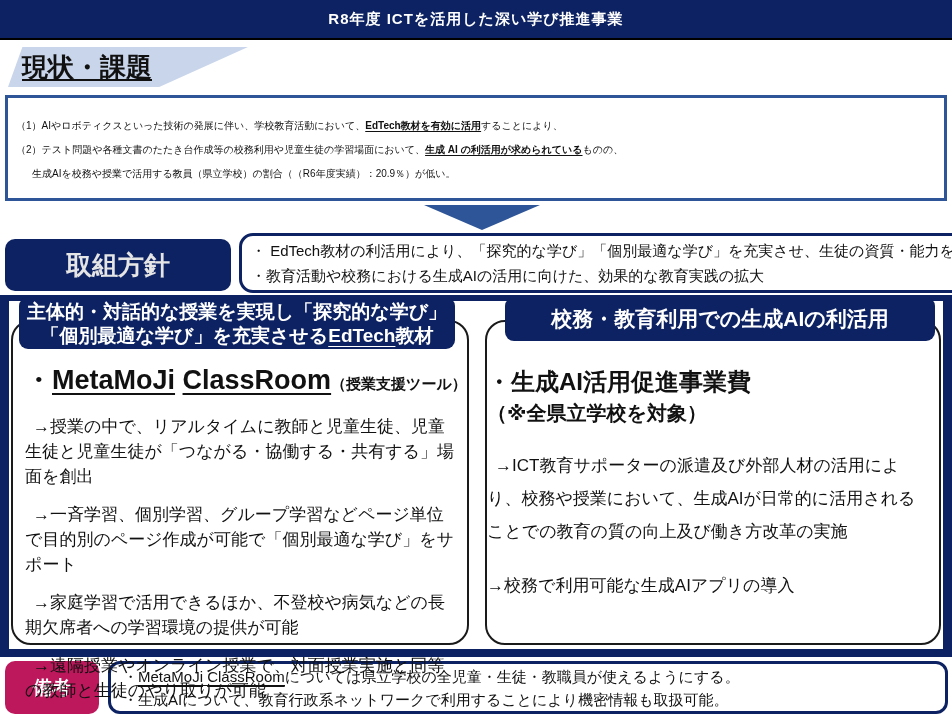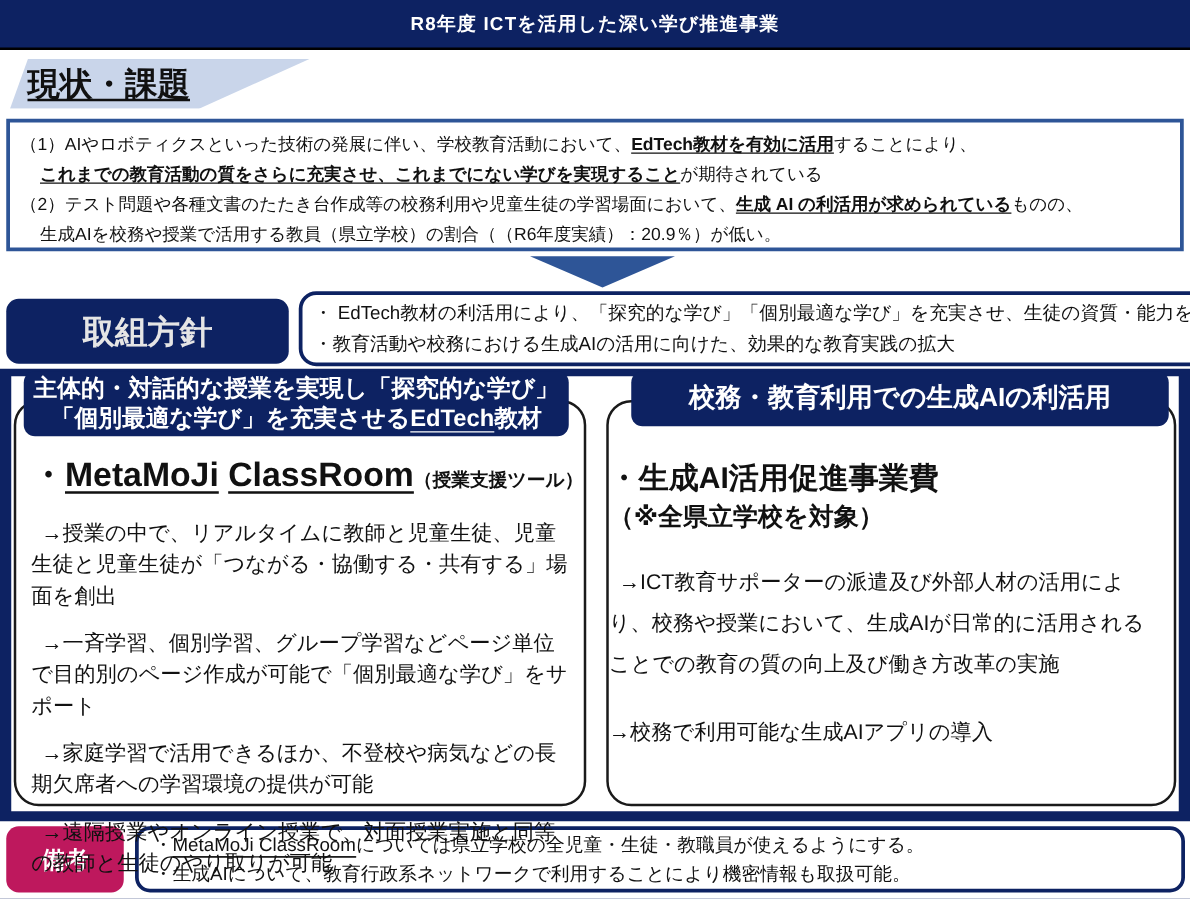--- a/index.html
+++ b/index.html
@@ -23,22 +23,22 @@
     clip-path:polygon(6% 0, 100% 0, 63% 100%, 0 100%);
   }
   .heading-text {
     position:relative; padding-left:14px; line-height:40px;
     font-size:26px; font-weight:bold; text-decoration:underline;
     text-underline-offset:3px; text-decoration-thickness:2px;
   }
   
   .status-box {
     position:absolute; top:95px; left:5px; right:5px; height:106px;
-    background:#fff; border:3px solid #2e5597; padding:5px 8px;
-    font-size:14px; line-height:24px;
+    background:#fff; border:3px solid #2e5597; padding:16px 8px;
+    font-size:10px; line-height:24px;
   }
   .status-line { white-space:nowrap; }
   .status-line.indent { padding-left:16px; }
   .emph { font-weight:bold; text-decoration:underline; text-underline-offset:2px; }
   
   .flow-arrow {
     position:absolute; top:205px; left:424px; width:0; height:0;
     border-left:58px solid transparent; border-right:58px solid transparent;
     border-top:25px solid #2e5597;
   }
@@ -113,21 +113,20 @@
   <span class="t">R8年度 ICTを活用した深い学び推進事業</span>
 </div>
 
 <div class="heading-wrap">
   <div class="heading-bg"></div>
   <div class="heading-text">現状・課題</div>
 </div>
 
 <div class="status-box">
   <div class="status-line"><span>（1）AIやロボティクスといった技術の発展に伴い、学校教育活動において、</span><span class="emph">EdTech教材を有効に活用</span><span>することにより、</span></div>
-  <div class="status-line indent"><span class="emph">これまでの教育活動の質をさらに充実させ、これまでにない学びを実現すること</span><span>が期待されている</span></div>
   <div class="status-line"><span>（2）テスト問題や各種文書のたたき台作成等の校務利用や児童生徒の学習場面において、</span><span class="emph">生成 AI の利活用が求められている</span><span>ものの、</span></div>
   <div class="status-line indent">生成AIを校務や授業で活用する教員（県立学校）の割合（（R6年度実績）：20.9％）が低い。</div>
 </div>
 
 <div class="flow-arrow"></div>
 
 <div class="policy-row">
   <div class="policy-label">取組方針</div>
   <div class="policy-box">
     <div>・ EdTech教材の利活用により、「探究的な学び」「個別最適な学び」を充実させ、生徒の資質・能力を育成</div>

